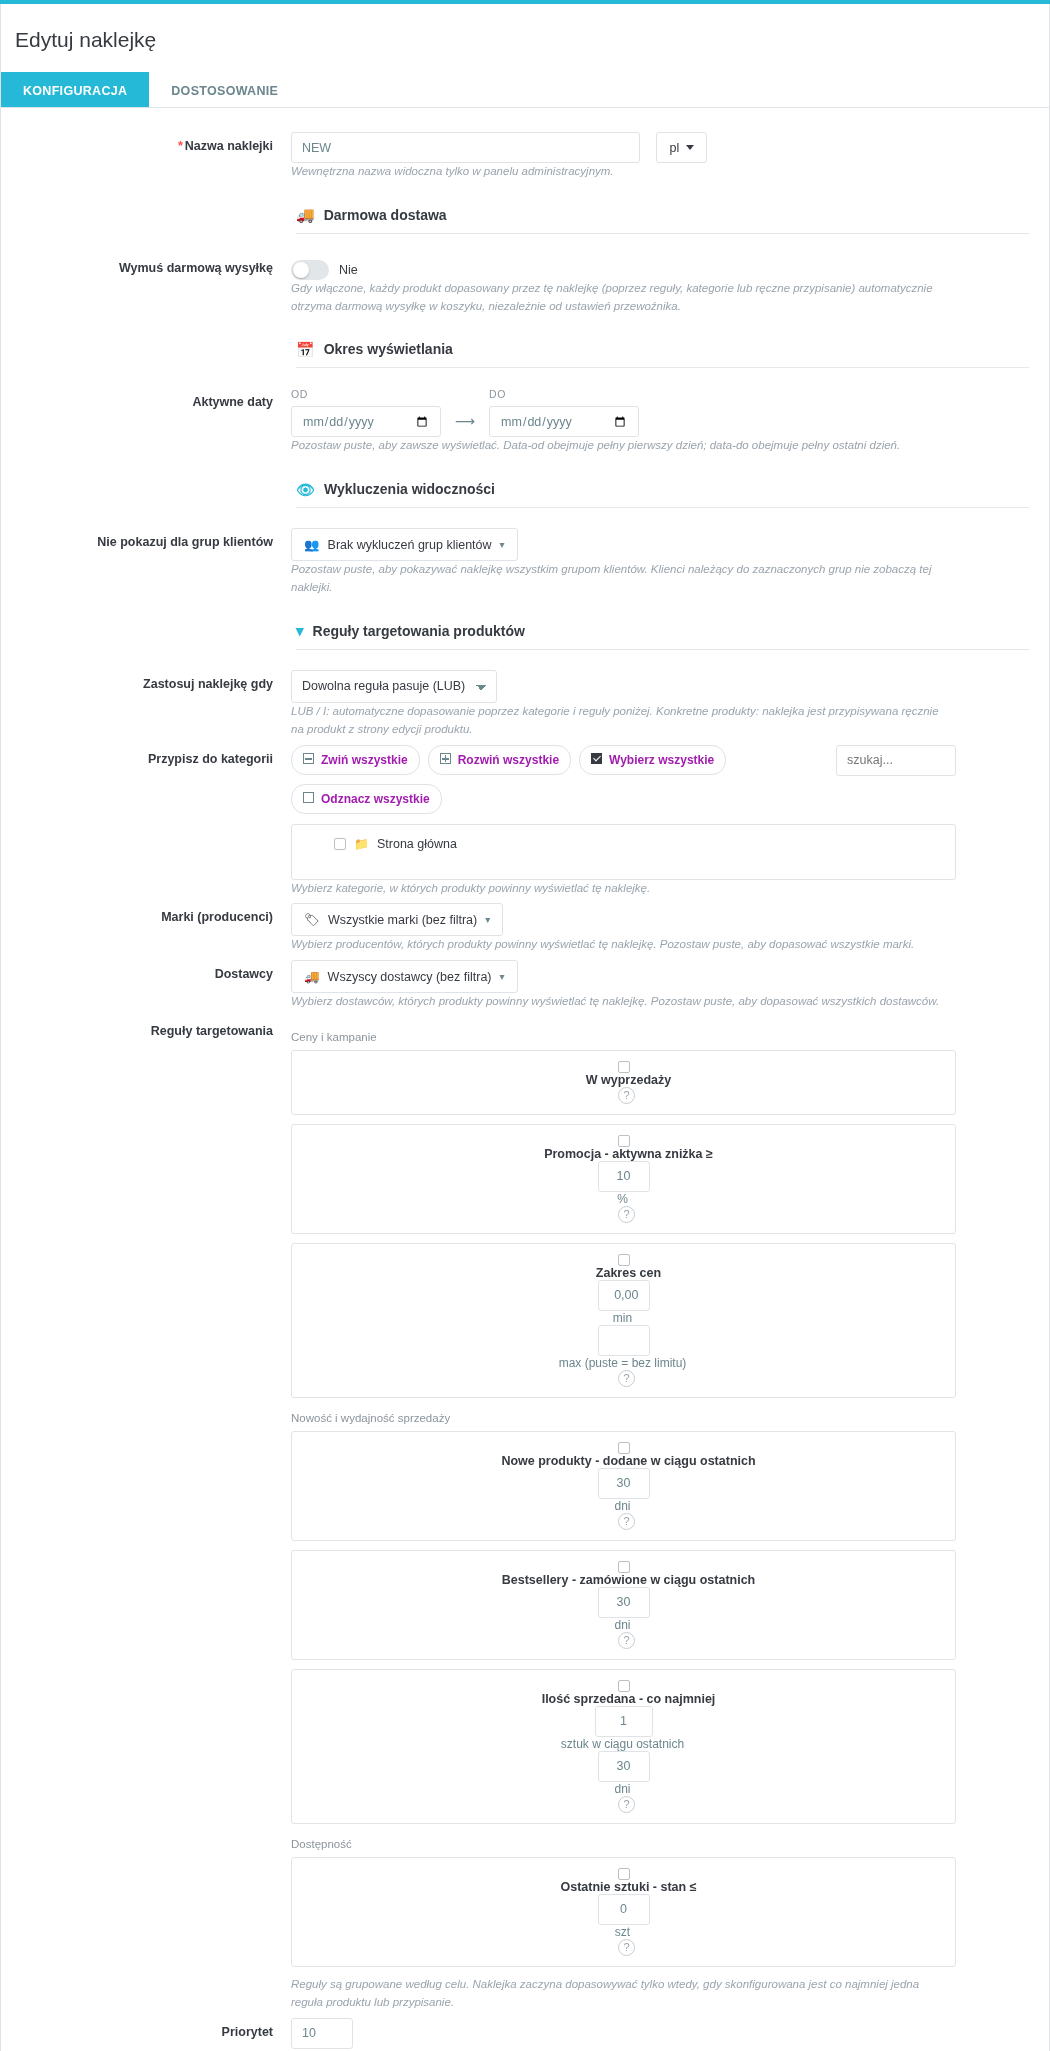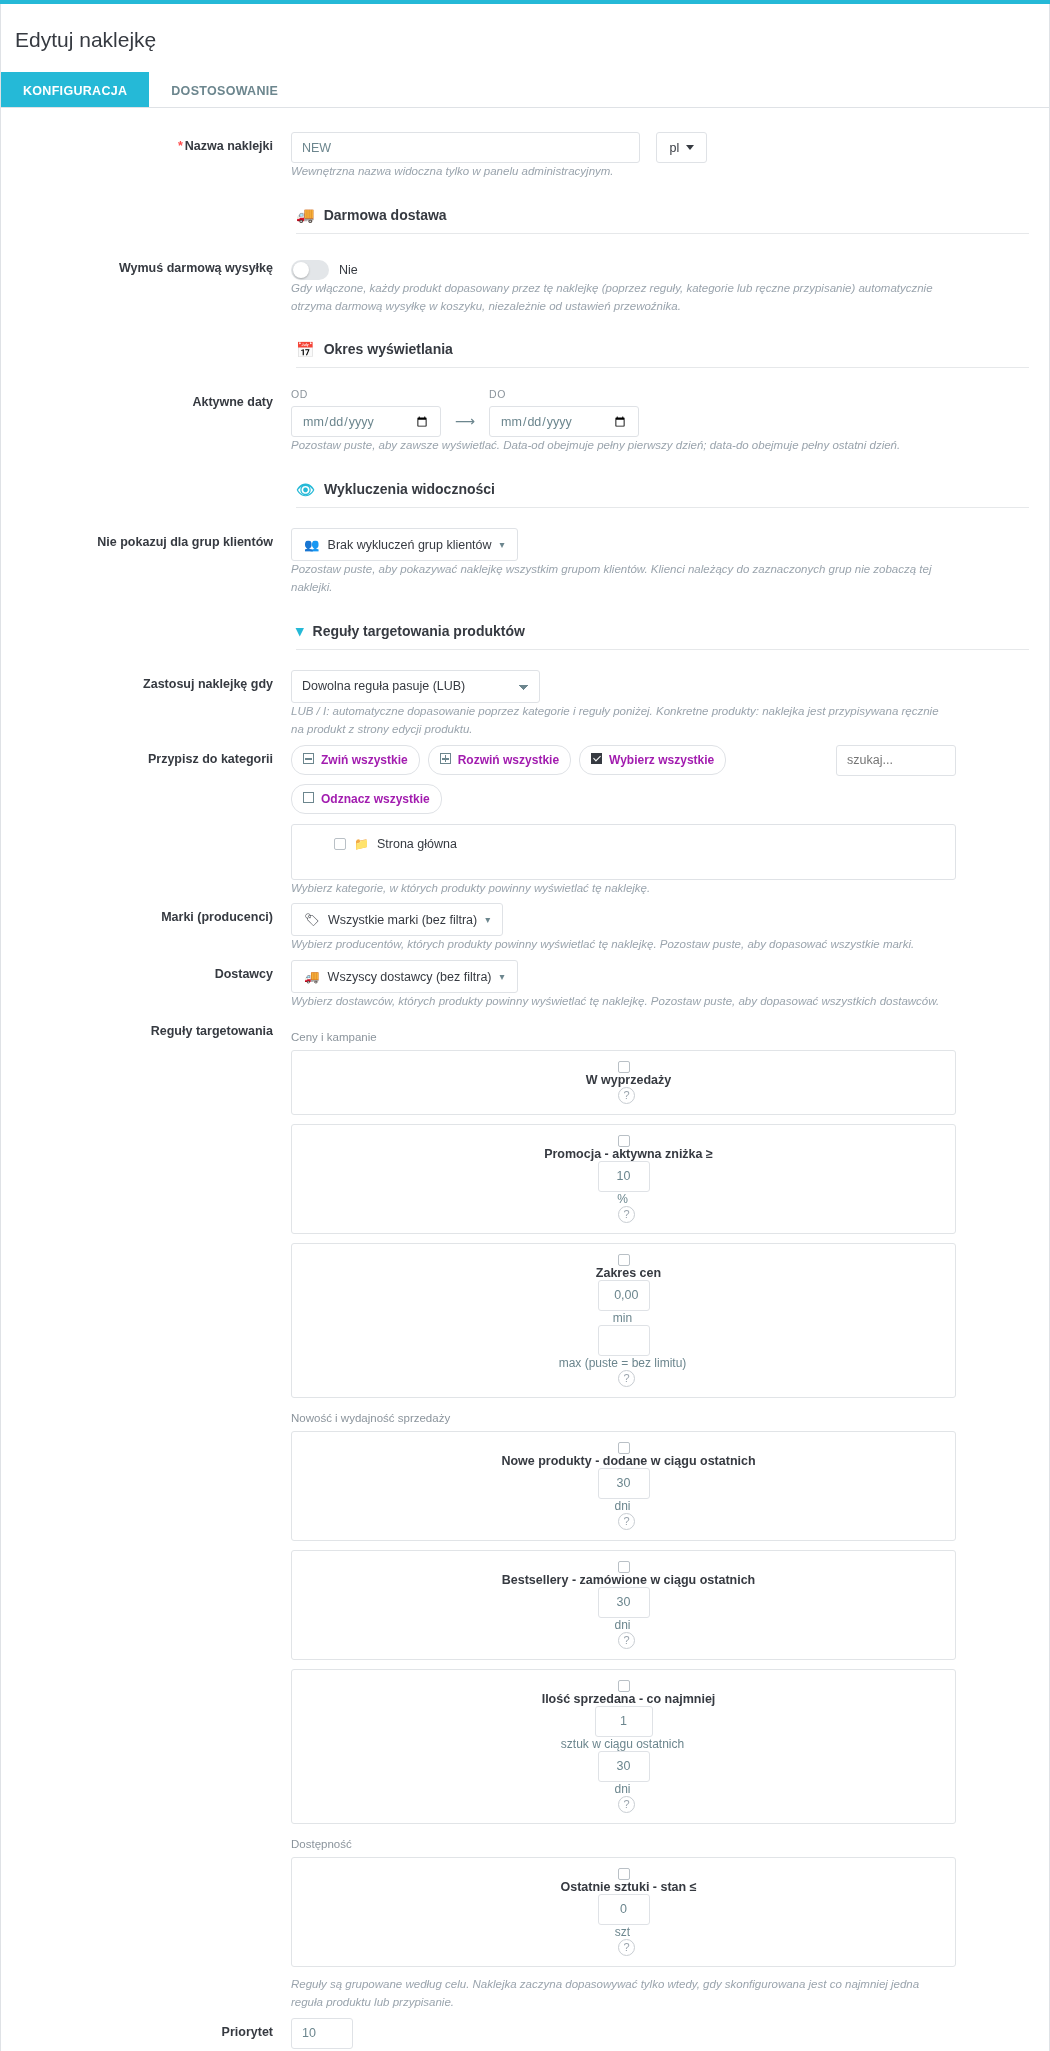--- a/index.html
+++ b/index.html
@@ -177,21 +177,21 @@
     background: #fff;
     border-radius: 3px;
     font-size: 12.5px;
     color: #363a41;
     padding: 8px 12px;
     cursor: pointer;
     height: 33px;
   }
   .dd-btn .chev { font-size: 10px; color: #6c868e; }
   select.rule-select {
-    width: 249px;
+    width: 206px;
     height: 33px;
     -webkit-appearance: none;
     appearance: none;
     background-image: linear-gradient(45deg, transparent 50%, #6c868e 50%), linear-gradient(135deg, #6c868e 50%, transparent 50%);
     background-position: calc(100% - 15px) 14px, calc(100% - 10px) 14px;
     background-size: 5px 5px, 5px 5px;
     background-repeat: no-repeat;
     color: #363a41;
   }
 

